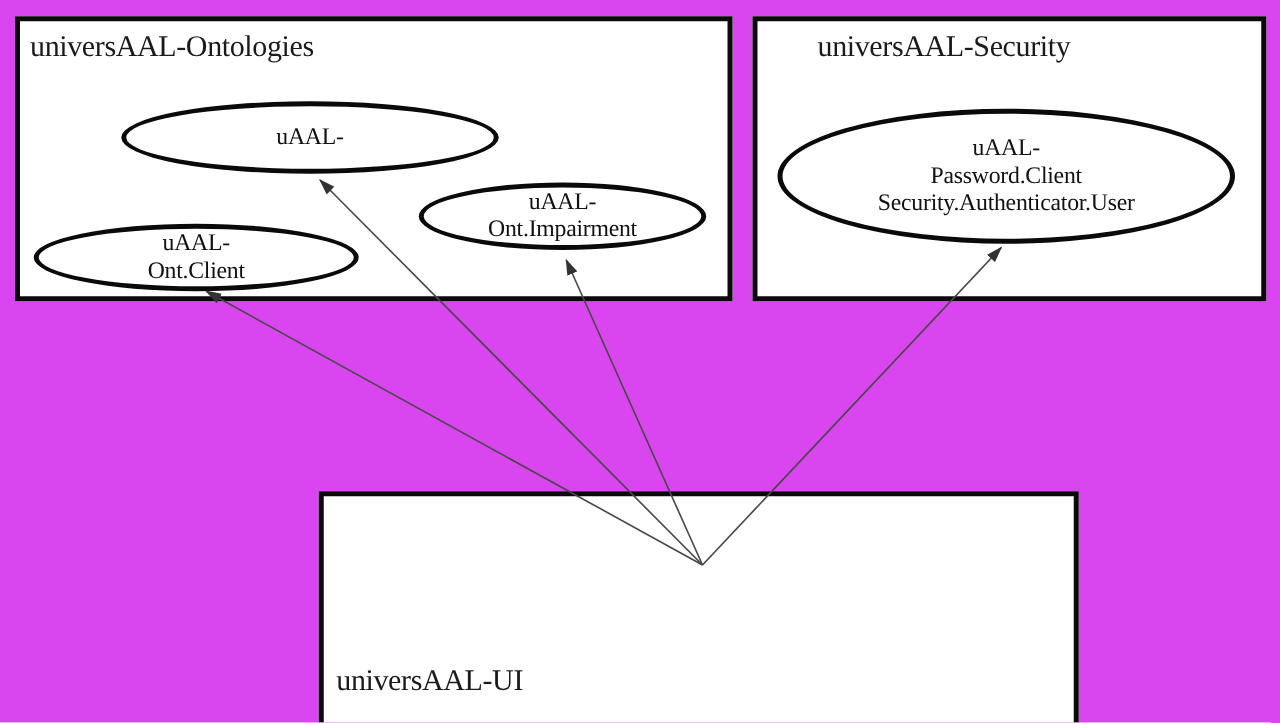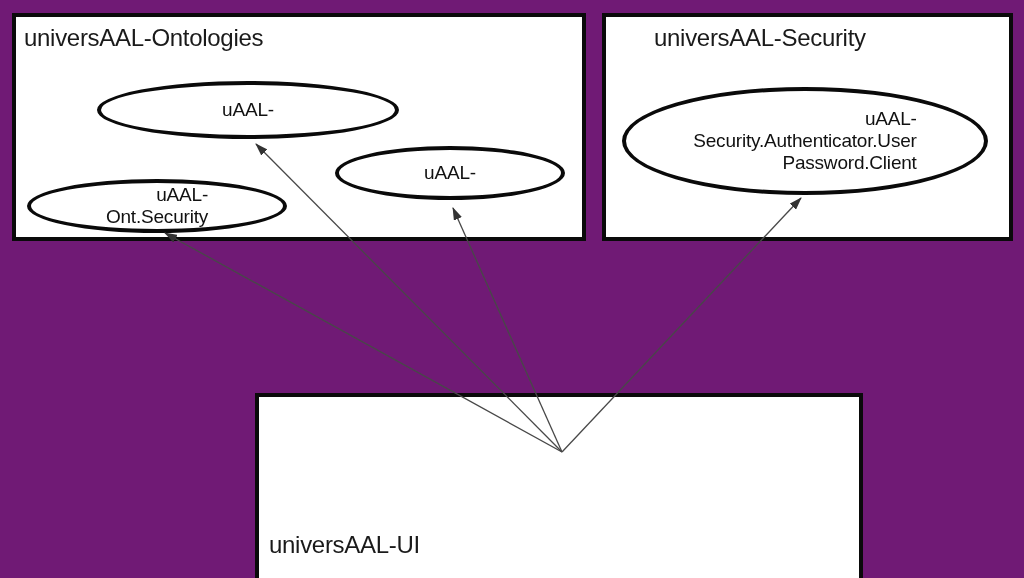--- a/index.html
+++ b/index.html
@@ -4,22 +4,22 @@
 <style>
   html, body {
     margin: 0;
     padding: 0;
     background: #ffffff;
   }
   #canvas {
     position: relative;
     width: 1024px;
     height: 578px;
-    background: #701a75;
-    font-family: Liberation Sans, sans-serif;
+    background: #d946ef;
+    font-family: Liberation Serif, serif;
     color: #1a1a1a;
     overflow: hidden;
   }
   .group-box {
     position: absolute;
     background: #ffffff;
     border: 4px solid #0a0a0a;
     box-sizing: border-box;
   }
   .group-title {
@@ -32,21 +32,21 @@
   }
   .node {
     position: absolute;
     background: #ffffff;
     border: 4px solid #0a0a0a;
     border-radius: 50%;
     box-sizing: border-box;
     display: flex;
     align-items: center;
     justify-content: center;
-    text-align: right;
+    text-align: center;
   }
   .node.thin { border-width: 3px; }
   .node-label {
     font-size: 19px;
     line-height: 22px;
     color: #111111;
     white-space: nowrap;
     letter-spacing: -0.2px;
   }
   #edge-layer {
@@ -81,35 +81,36 @@
 
   <div class="node" style="left:97px; top:81px; width:302px; height:58px;">
     <div class="node-label">
       <div>uAAL-</div>
     </div>
   </div>
 
   <div class="node" style="left:335px; top:146px; width:230px; height:54px;">
     <div class="node-label">
       <div>uAAL-</div>
+      <div>Ont.Impairment</div>
     </div>
   </div>
 
   <div class="node" style="left:27px; top:179px; width:260px; height:54px;">
     <div class="node-label">
       <div>uAAL-</div>
-      <div>Ont.Security</div>
+      <div>Ont.Client</div>
     </div>
   </div>
 
   <div class="node" style="left:622px; top:87px; width:366px; height:108px;">
     <div class="node-label">
       <div>uAAL-</div>
+      <div>Password.Client</div>
       <div>Security.Authenticator.User</div>
-      <div>Password.Client</div>
     </div>
   </div>
 
 
   <svg id="edge-layer" viewBox="0 0 1024 578" xmlns="http://www.w3.org/2000/svg">
     <defs>
       <marker id="arrowhead" markerUnits="userSpaceOnUse" markerWidth="13" markerHeight="9" viewBox="0 0 12 8" refX="11" refY="4" orient="auto">
         <path d="M0,0 L12,4 L0,8 Z" fill="#333333"></path>
       </marker>
     </defs>

